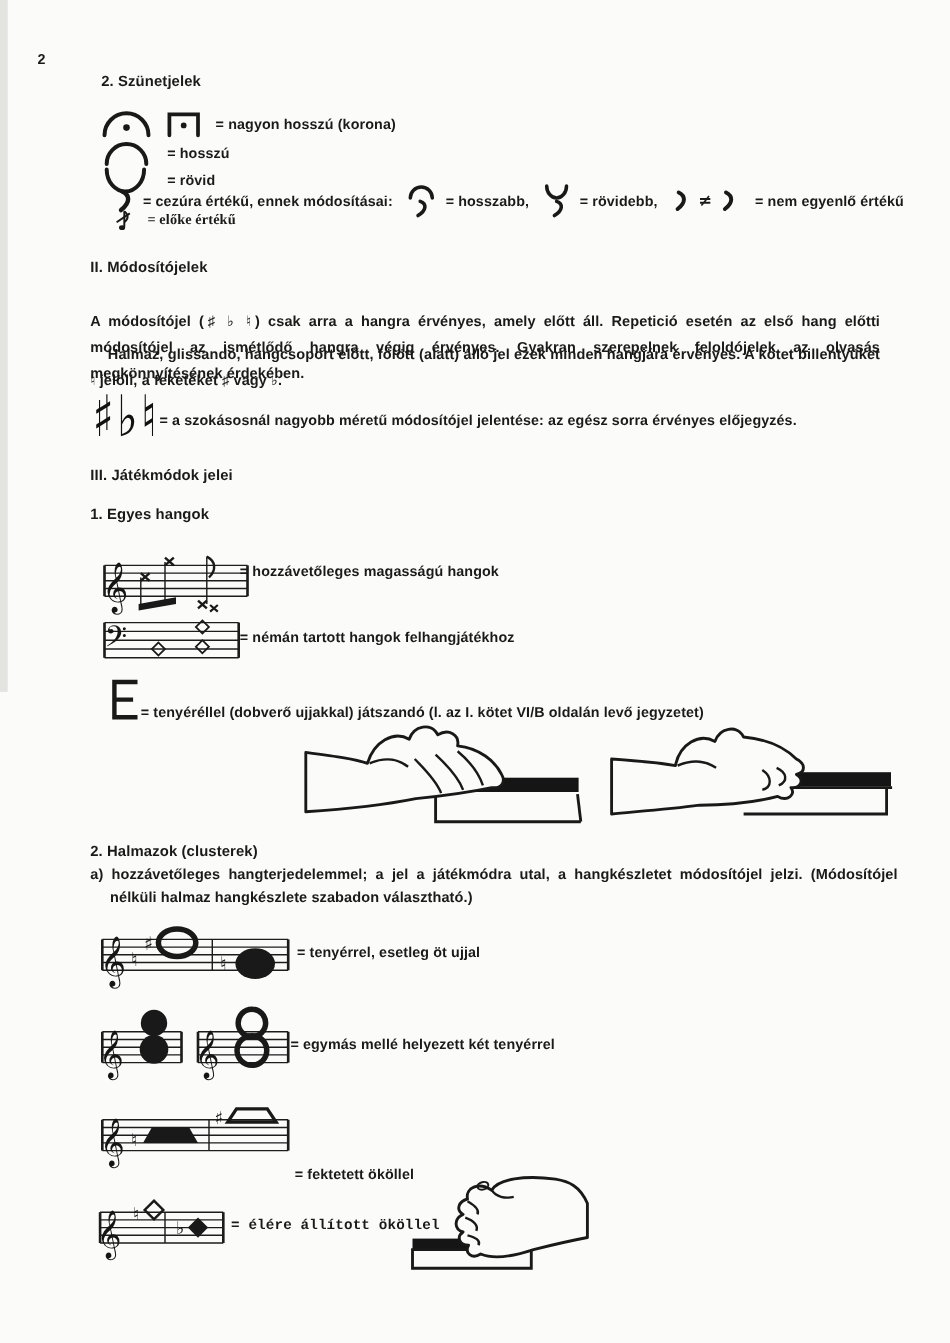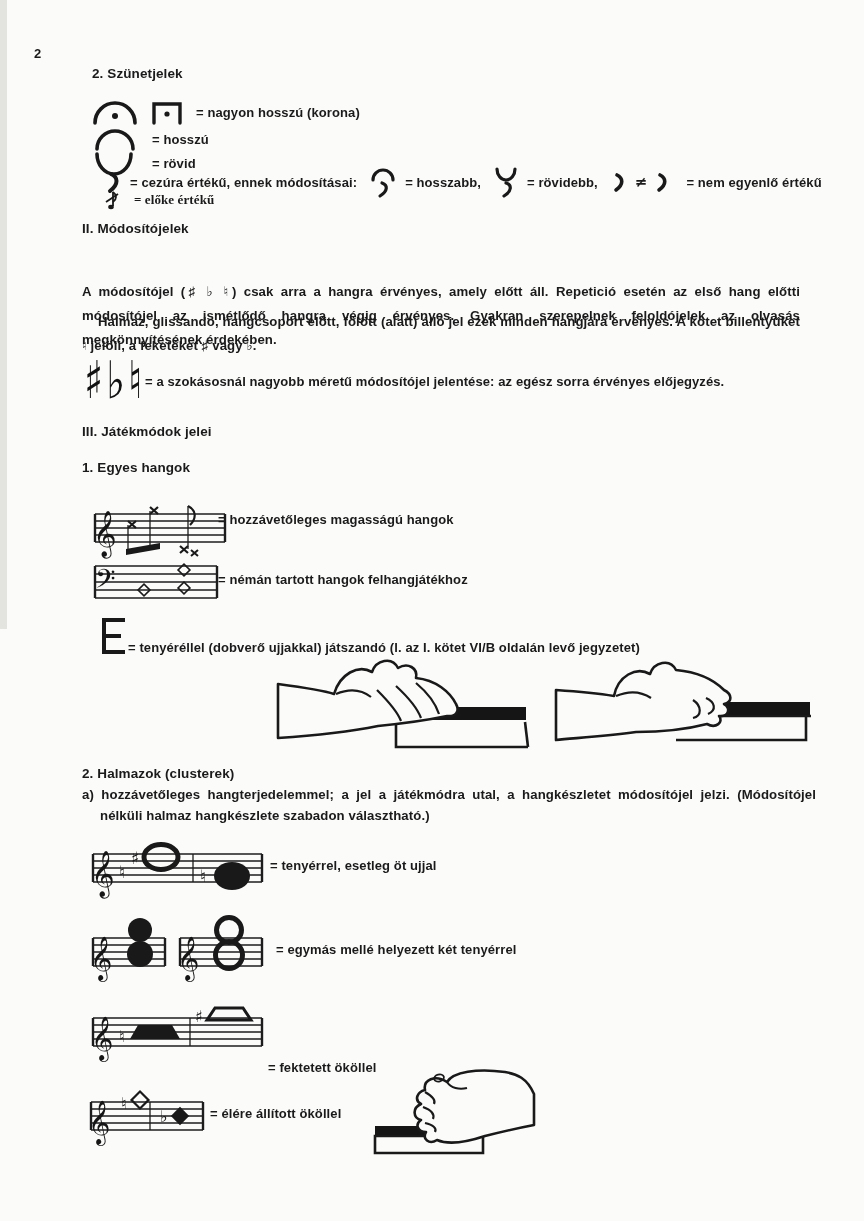--- a/index.html
+++ b/index.html
@@ -93,21 +93,21 @@
         <line x1="9" y1="2" x2="9" y2="16" class="ink" stroke-width="1.8"></line>
         <path d="M9 2 C 13 5, 13 9, 9 12" fill="none" class="ink" stroke-width="1.8"></path>
         <line x1="2" y1="12" x2="14" y2="4" class="ink" stroke-width="1.8"></line>
         <ellipse cx="7" cy="17" rx="2.8" ry="2.2" fill="#191919"></ellipse>
       </svg>
       <span class="t">= előke értékű</span>
     </div>
   </div>
 
   <div>
-    <div class="abs h" style="left:82px;top:221px;">II. Módosítójelek</div>
+    <div class="abs h" style="left:82px;top:235px;">II. Módosítójelek</div>
     <div class="abs para" style="left:82px;top:280px;width:718px;">A módosítójel (♯ ♭ ♮) csak arra a hangra érvényes, amely előtt áll. Repetició esetén az első hang előtti módosítójel az ismétlődő hangra végig érvényes. Gyakran szerepelnek feloldójelek az olvasás megkönnyítésének érdekében.</div>
     <div class="abs para" style="left:82px;top:310px;width:718px;text-indent:16px;">Halmaz, glissando, hangcsoport előtt, fölött (alatt) álló jel ezek minden hangjára érvényes. A kötet billentyűket ♮ jelöli, a feketéket ♯ vagy ♭.</div>
 
     <div class="abs bigacc" style="left:84px;top:350px;">♯♭♮</div>
     <div class="abs t" style="left:145px;top:374px;">= a szokásosnál nagyobb méretű módosítójel jelentése: az egész sorra érvényes előjegyzés.</div>
   </div>
 
   <div>
     <div class="abs h" style="left:82px;top:424px;">III. Játékmódok jelei</div>
     <div class="abs h" style="left:82px;top:460px;">1. Egyes hangok</div>
@@ -231,21 +231,21 @@
         <line x1="3" y1="33" x2="85" y2="33"></line>
       <line x1="3" y1="40" x2="85" y2="40"></line>
         <line x1="3" y1="47" x2="85" y2="47"></line>
       <line x1="3" y1="54" x2="85" y2="54"></line>
       <line class="edge" x1="3" y1="26" x2="3" y2="54"></line>
         <line class="edge" x1="85" y1="26" x2="85" y2="54"></line>
       <text x="0" y="59" font-size="38">𝄞</text>
       <circle cx="52" cy="18" r="12.5" fill="none" class="ink" stroke-width="5"></circle>
       <circle cx="52" cy="43" r="13.5" fill="none" class="ink" stroke-width="5"></circle>
     </svg>
-    <div class="abs t" style="left:276px;top:942px;text-align:right;">= egymás mellé helyezett két tenyérrel</div>
+    <div class="abs t" style="left:264px;top:942px;text-align:right;">= egymás mellé helyezett két tenyérrel</div>
 
     <svg class="abs stave" style="left:90px;top:1006px;" width="175" height="50" viewBox="0 0 175 50">
       <line x1="3" y1="12" x2="172" y2="12"></line>
         <line x1="3" y1="19" x2="172" y2="19"></line>
       <line x1="3" y1="26" x2="172" y2="26"></line>
         <line x1="3" y1="33" x2="172" y2="33"></line>
       <line x1="3" y1="40" x2="172" y2="40"></line>
       <line class="edge" x1="3" y1="12" x2="3" y2="40"></line>
         <line class="edge" x1="172" y1="12" x2="172" y2="40"></line>
       <line x1="100" y1="12" x2="100" y2="40" class="ink" stroke-width="1.8"></line>
@@ -265,21 +265,21 @@
       <line x1="3" y1="44" x2="115" y2="44"></line>
       <line class="edge" x1="3" y1="16" x2="3" y2="44"></line>
         <line class="edge" x1="115" y1="16" x2="115" y2="44"></line>
       <line x1="62" y1="16" x2="62" y2="44" class="ink" stroke-width="1.8"></line>
       <text x="0" y="49" font-size="38">𝄞</text>
       <text x="33" y="23" font-size="16" font-weight="bold">♮</text>
       <rect x="-6" y="-6" width="12" height="12" transform="translate(52,14) rotate(45)" fill="none" class="ink" stroke-width="2.2"></rect>
       <text x="72" y="36" font-size="16" font-weight="bold">♭</text>
       <rect x="-6.5" y="-6.5" width="13" height="13" transform="translate(92,30) rotate(45)" fill="#191919"></rect>
     </svg>
-    <div class="abs t" style="left:210px;top:1106px;">= élére állított ököllel</div>
+    <div class="abs t" style="left:210px;top:1106px;font-family:Liberation Mono, monospace;">= élére állított ököllel</div>
 
     <svg class="abs" style="left:355px;top:1066px;" width="180" height="92" viewBox="0 0 180 92">
       <rect x="20" y="60" width="70" height="10" fill="#151515"></rect>
       <path d="M20 70 H128 V87 H20 Z" fill="none" class="ink" stroke-width="2.6"></path>
       <path d="M150 6 C 122 2, 98 6, 92 16
                C 80 8, 68 14, 70 24
                C 62 26, 59 34, 66 38
                C 57 42, 58 52, 66 54
                C 60 58, 62 66, 71 66
                C 67 73, 74 79, 82 74

